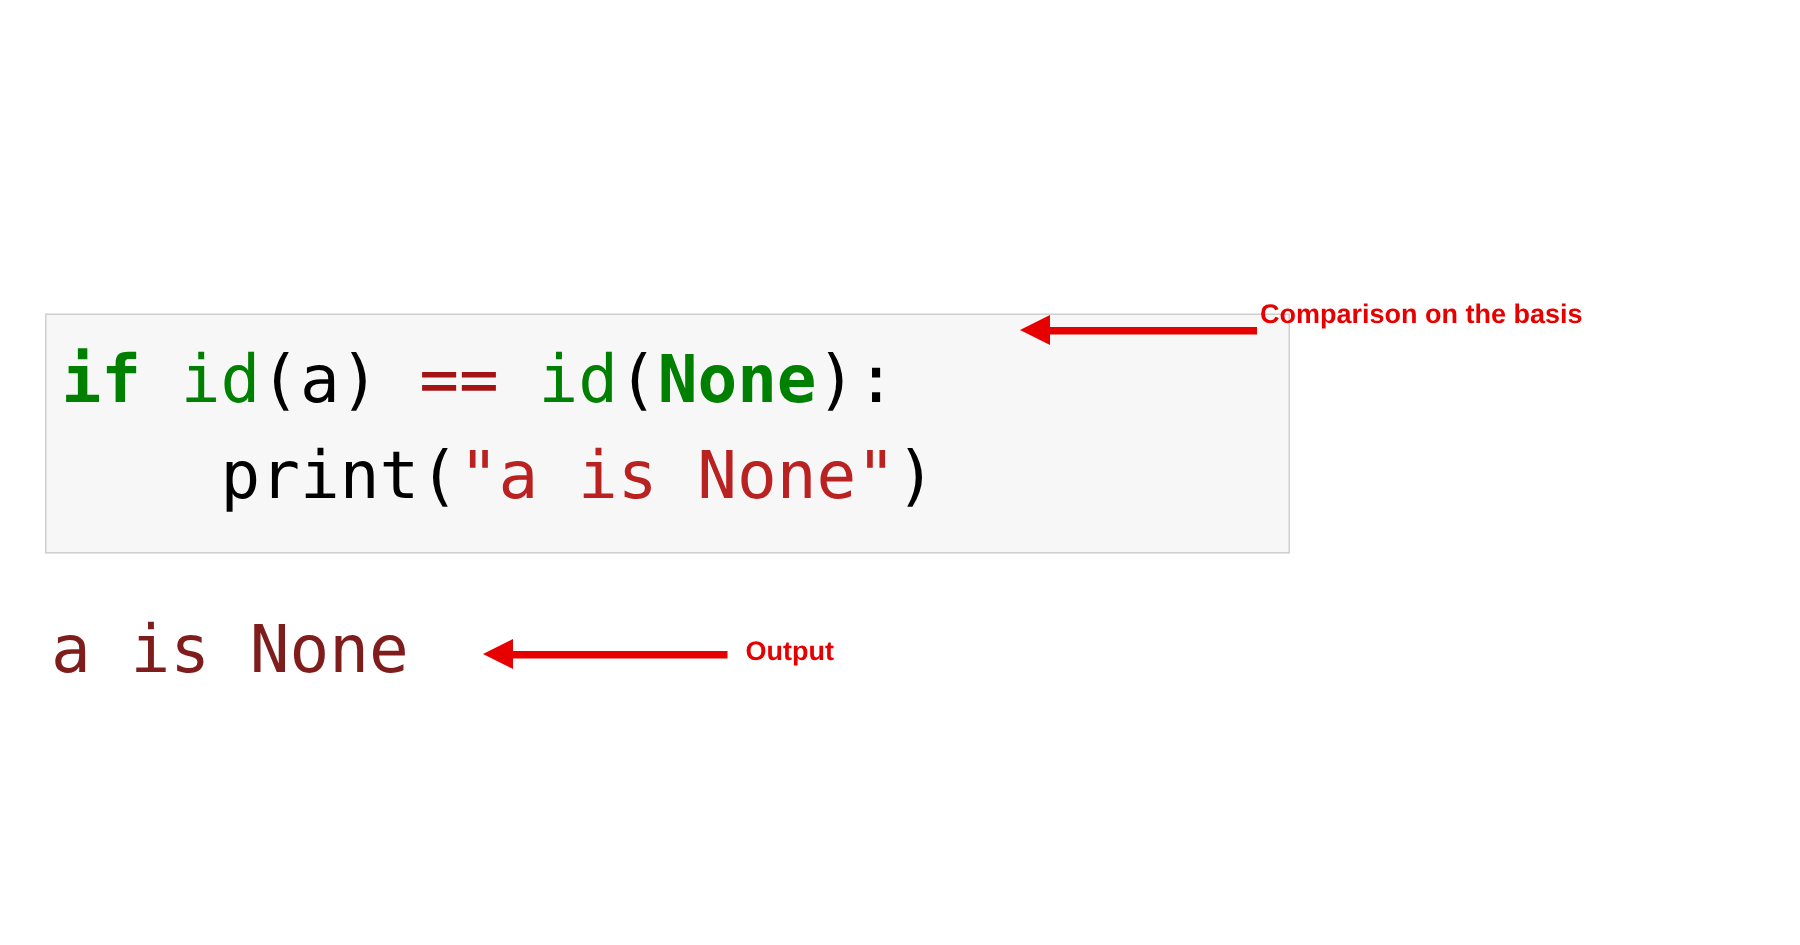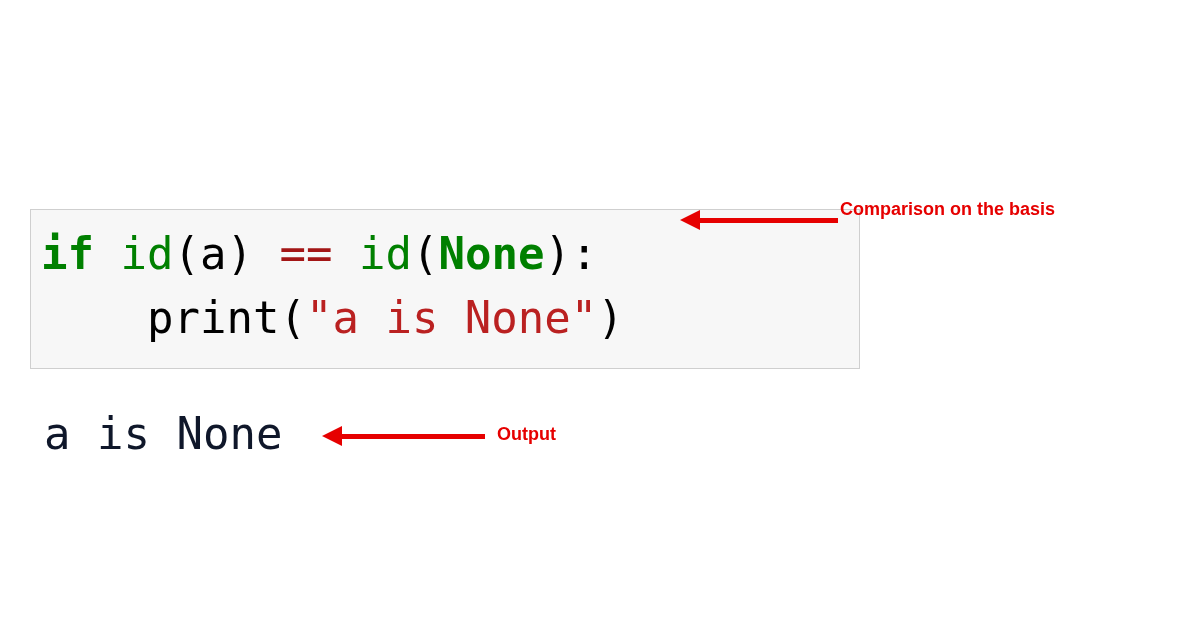--- a/index.html
+++ b/index.html
@@ -55,24 +55,24 @@
     }
     .tok-print {
       color: #000000;
       text-align: right;
     }
     .tok-string {
       color: #ba2121;
     }
     .output-line {
       position: absolute;
-      left: 44px;
+      left: 34px;
       top: 408px;
       font-size: 44px;
-      color: #0f172a;
+      color: #7f1d1d;
       white-space: pre;
     }
     .annotation {
       position: absolute;
       color: #e60000;
       font-family: Liberation Sans, sans-serif;
       font-weight: bold;
       font-size: 18px;
     }
     .annotation-comparison {

